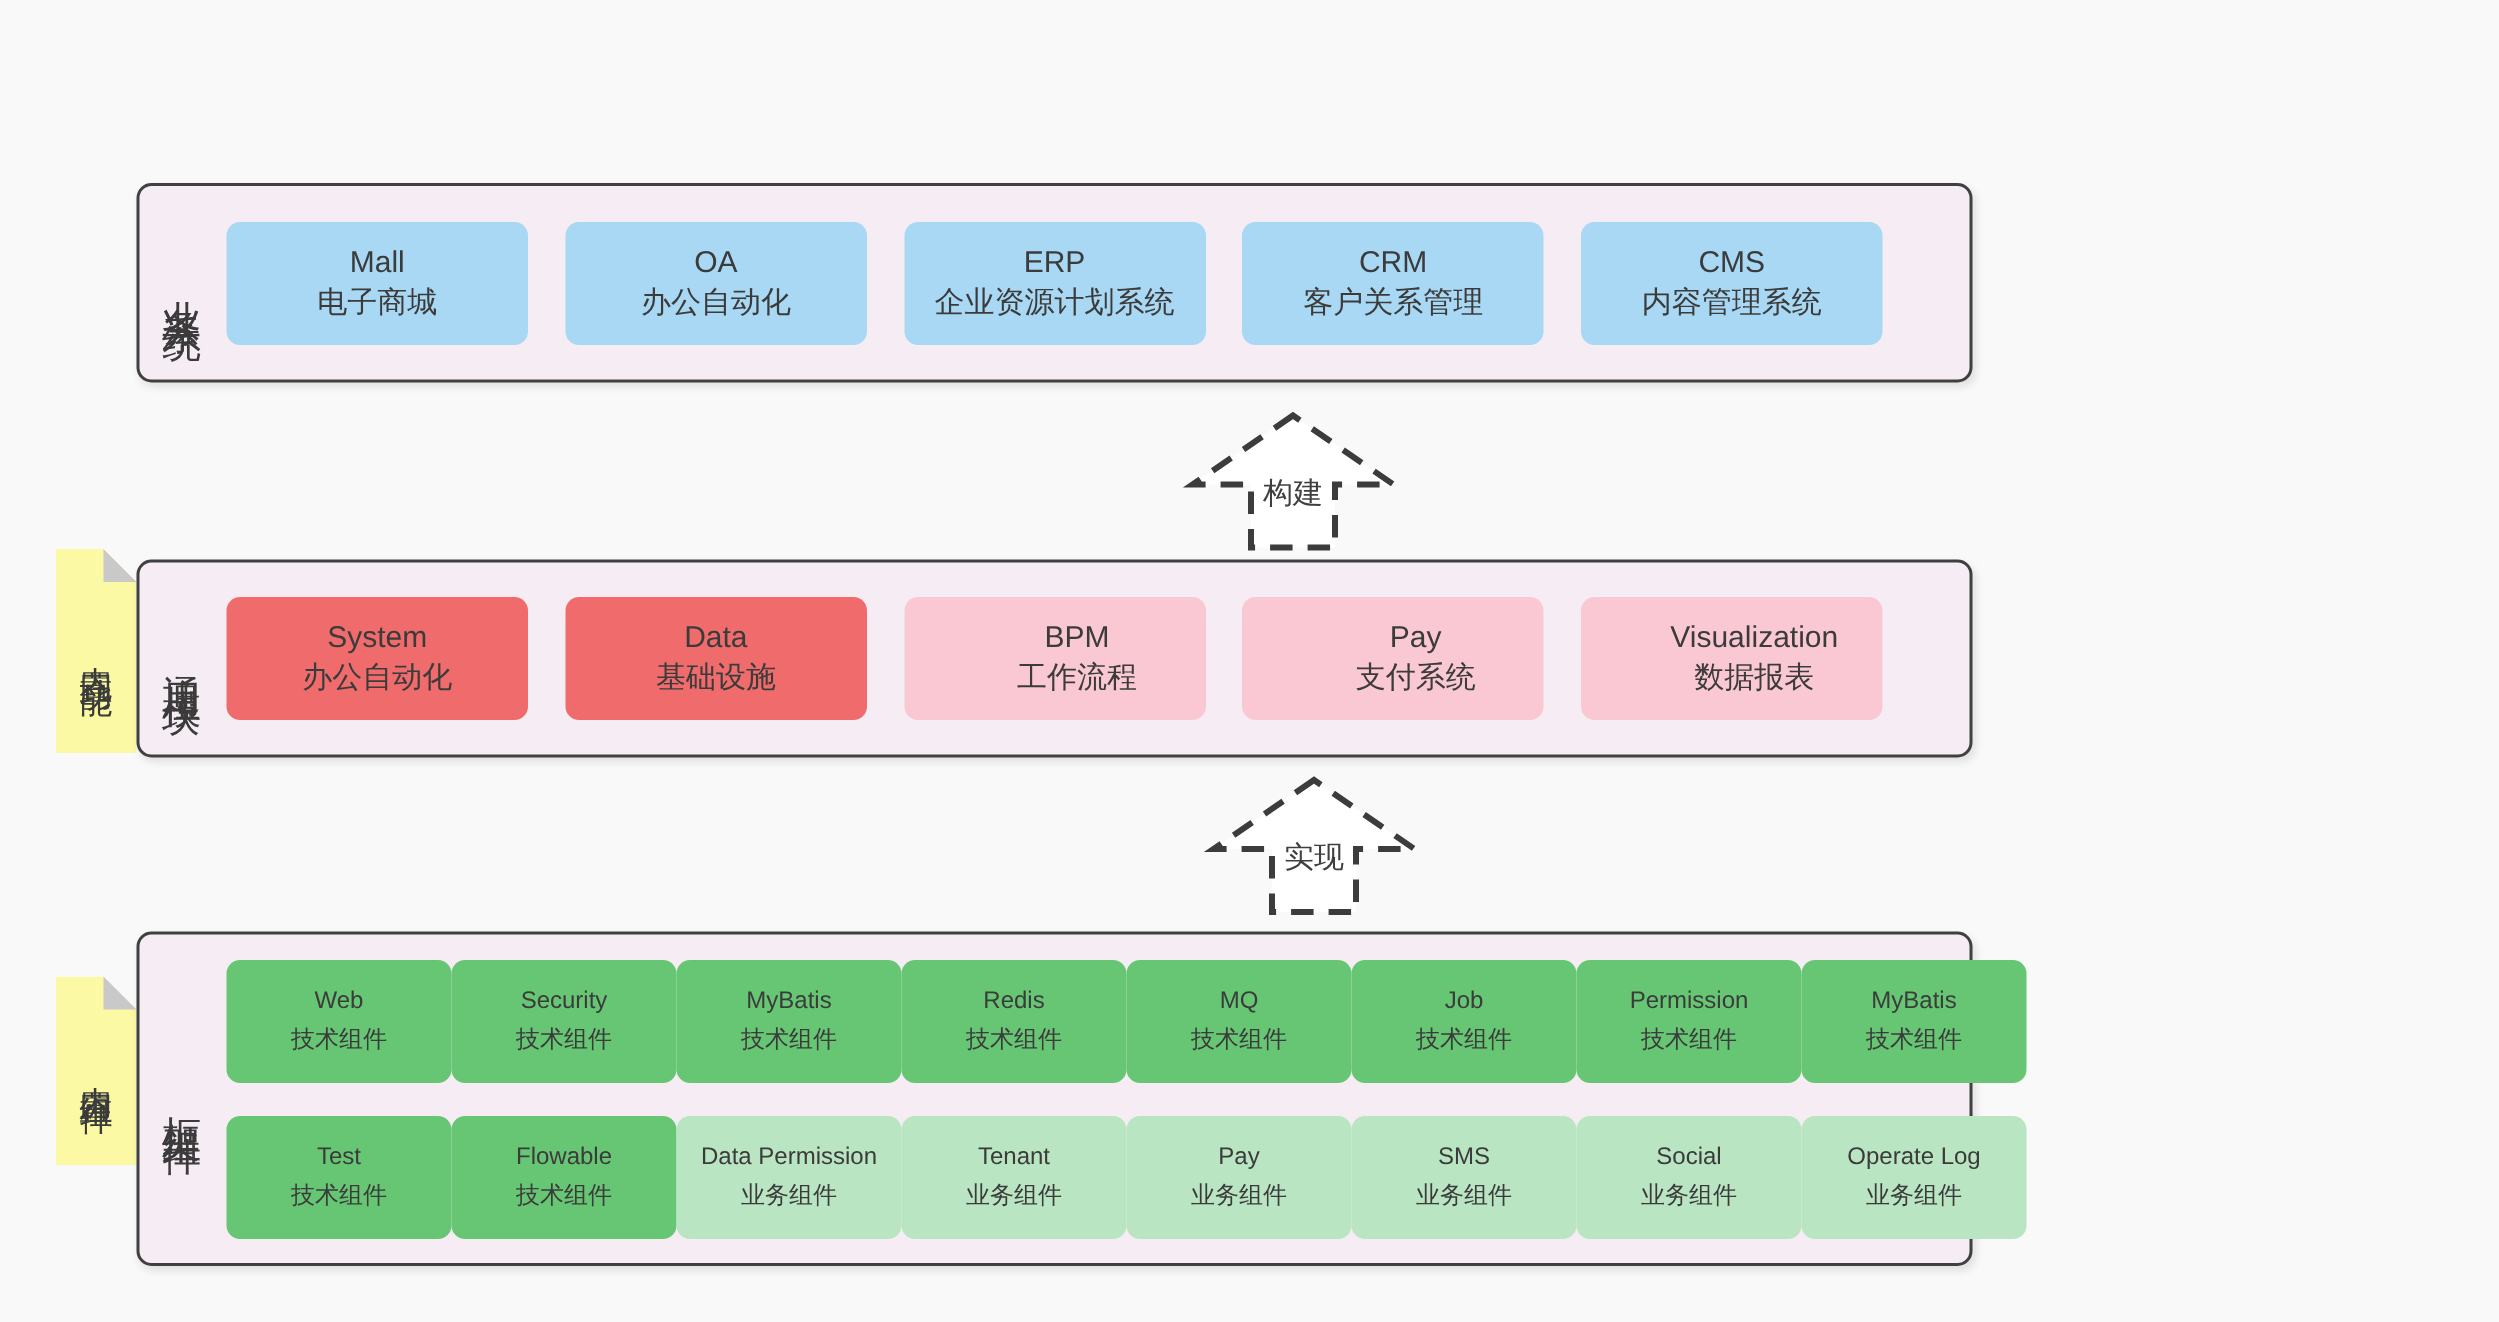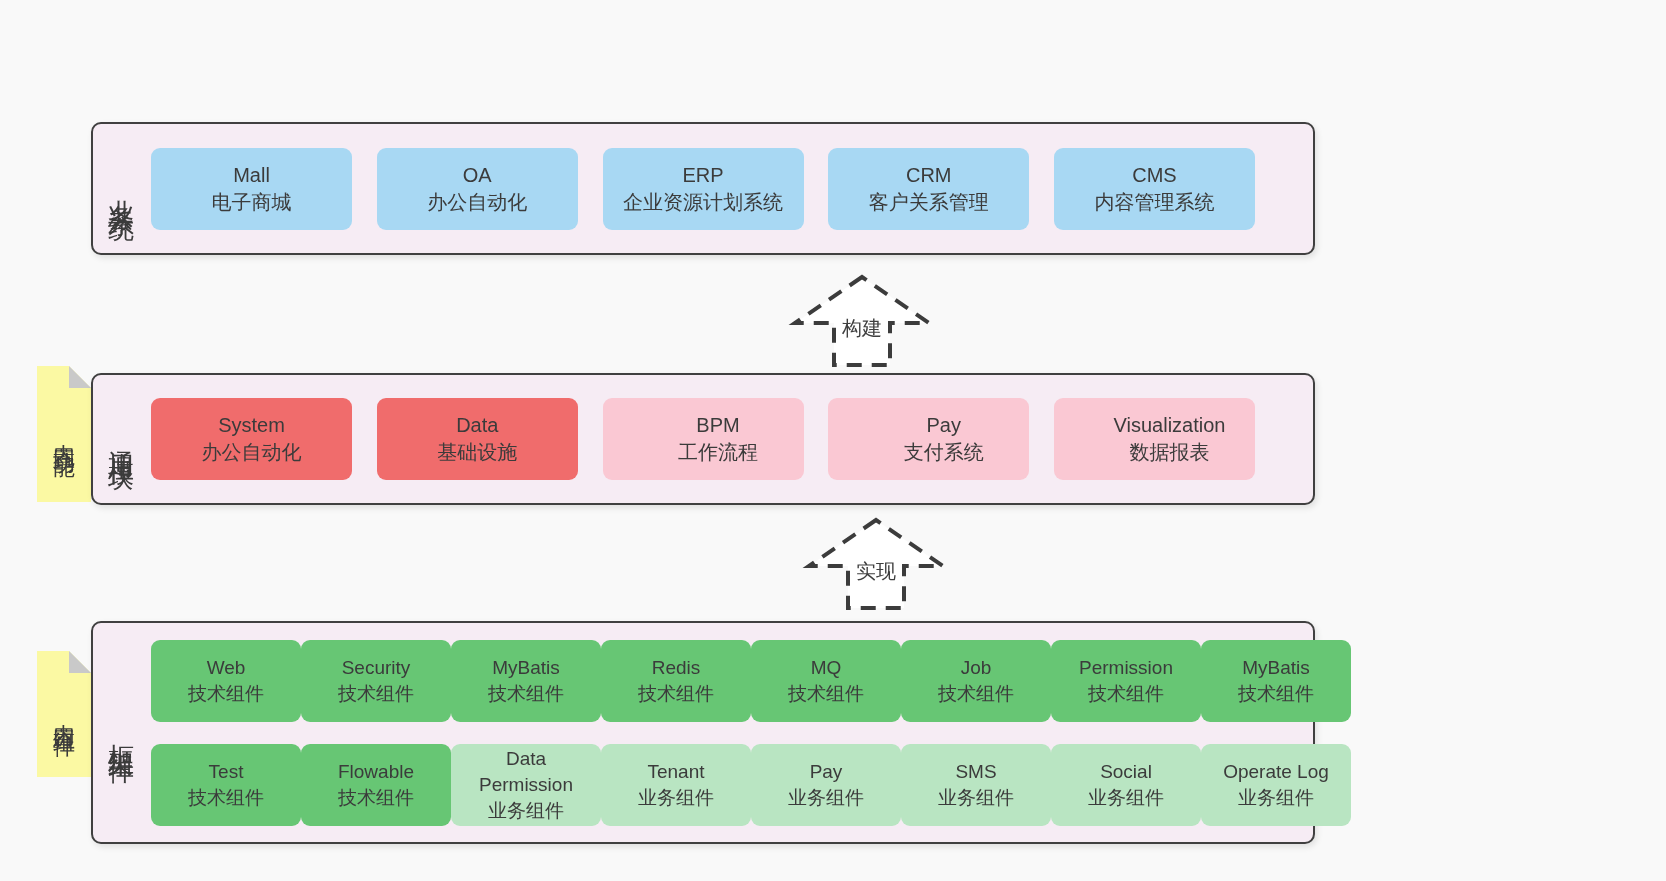--- a/index.html
+++ b/index.html
@@ -49,21 +49,21 @@
   }
 
   
   .box{
     border-radius:9px;
     display:flex; flex-direction:column; align-items:center; justify-content:center;
     text-align:center; line-height:27px; font-size:20px;
     padding:2px 6px;
   }
   .panel-0 .box, .panel-1 .box{width:201px; height:82px;}
-  .panel-2 .box{width:150px; height:82px; font-size:19px; line-height:26px;}
+  .panel-2 .box{width:150px; height:82px; font-size:16px; line-height:26px;}
   .box.blue{background:var(--blue);}
   .box.red{background:var(--red);}
   .box.pink{background:var(--pink);padding-left:36px;}
   .box.green{background:var(--green);}
   .box.light{background:var(--light-green);}
 
   
   .tag{
     position:absolute; left:37px; width:54px;
     background:var(--yellow);

